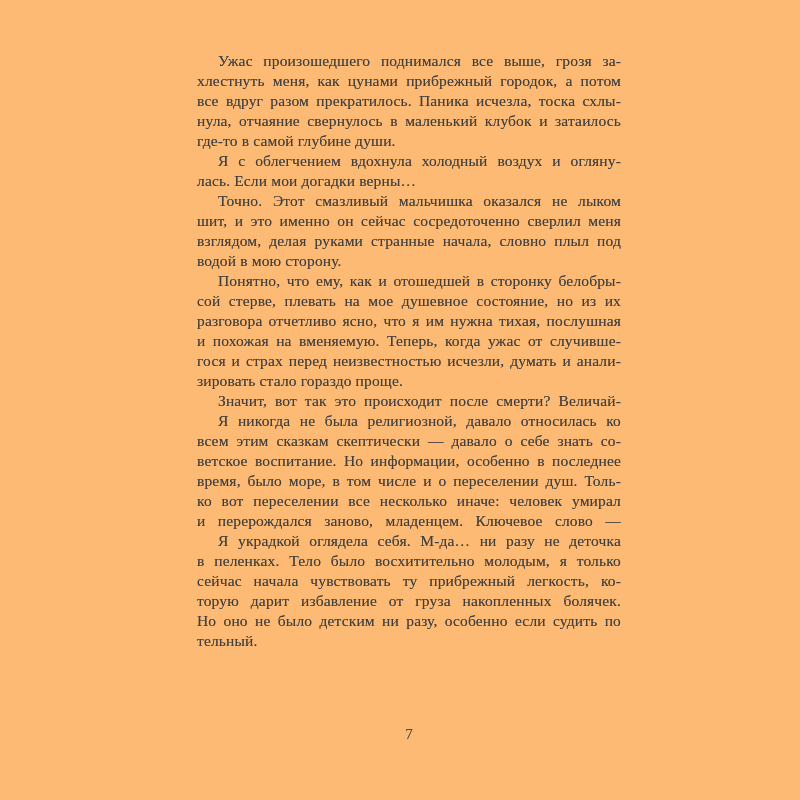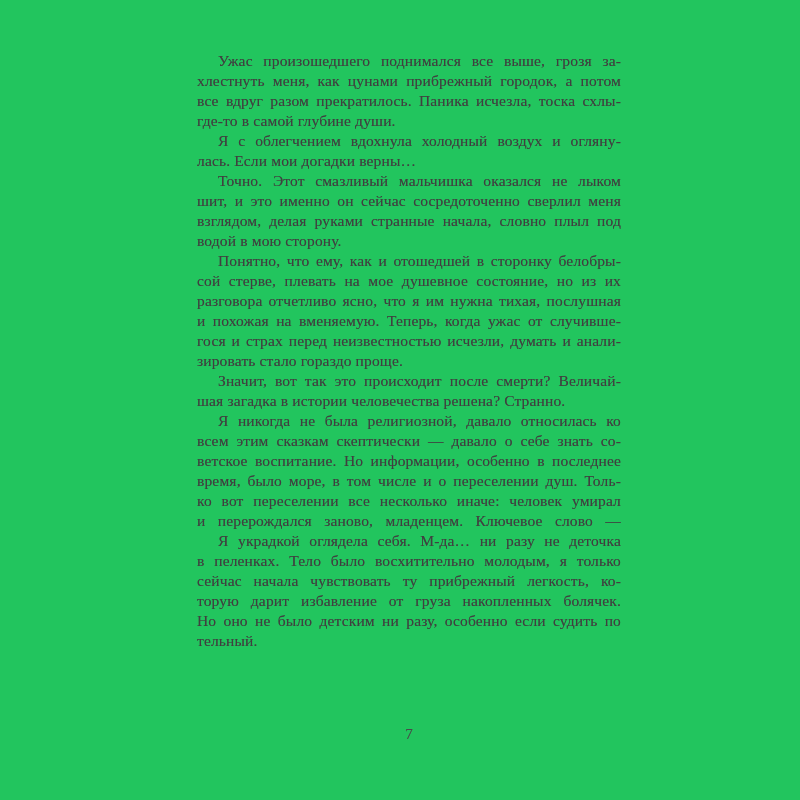--- a/index.html
+++ b/index.html
@@ -5,21 +5,21 @@
   html, body { margin: 0; padding: 0; }
   body {
     width: 800px; height: 800px;
     background: #fdfdfd;
     font-family: "Liberation Serif", "DejaVu Serif", serif;
   }
   .sheet {
     position: relative;
     width: 800px; height: 800px;
     overflow: hidden;
-    background: #22c55e;
+    background: #fdba74;
   }
   .text-col {
     position: absolute;
     left: 197px; top: 51px; width: 424px;
     color: #404040;
     font-size: 15.5px;
     line-height: 20px;
     letter-spacing: 0.15px;
     text-shadow: 0 0 0.5px rgba(64,64,64,0.55);
   }
@@ -42,20 +42,21 @@
 </style>
 </head>
 <body>
 
 <div class="sheet">
   <main class="text-col">
       <div class="para">
         <div class="line first">Ужас произошедшего поднимался все выше, грозя за-</div>
         <div class="line">хлестнуть меня, как цунами прибрежный городок, а потом</div>
         <div class="line">все вдруг разом прекратилось. Паника исчезла, тоска схлы-</div>
+        <div class="line">нула, отчаяние свернулось в маленький клубок и затаилось</div>
         <div class="line last">где-то в самой глубине души.</div>
       </div>
       <div class="para">
         <div class="line first">Я с облегчением вдохнула холодный воздух и огляну-</div>
         <div class="line last">лась. Если мои догадки верны…</div>
       </div>
       <div class="para">
         <div class="line first">Точно. Этот смазливый мальчишка оказался не лыком</div>
         <div class="line">шит, и это именно он сейчас сосредоточенно сверлил меня</div>
         <div class="line">взглядом, делая руками странные начала, словно плыл под</div>
@@ -64,21 +65,20 @@
       <div class="para">
         <div class="line first">Понятно, что ему, как и отошедшей в сторонку белобры-</div>
         <div class="line">сой стерве, плевать на мое душевное состояние, но из их</div>
         <div class="line">разговора отчетливо ясно, что я им нужна тихая, послушная</div>
         <div class="line">и похожая на вменяемую. Теперь, когда ужас от случивше-</div>
         <div class="line">гося и страх перед неизвестностью исчезли, думать и анали-</div>
         <div class="line last">зировать стало гораздо проще.</div>
       </div>
       <div class="para">
         <div class="line first">Значит, вот так это происходит после смерти? Величай-</div>
-        <div class="line last">шая загадка в истории человечества решена? Странно.</div>
       </div>
       <div class="para">
         <div class="line first">Я никогда не была религиозной, давало относилась ко</div>
         <div class="line">всем этим сказкам скептически — давало о себе знать со-</div>
         <div class="line">ветское воспитание. Но информации, особенно в последнее</div>
         <div class="line">время, было море, в том числе и о переселении душ. Толь-</div>
         <div class="line">ко вот переселении все несколько иначе: человек умирал</div>
         <div class="line">и перерождался заново, младенцем. Ключевое слово —</div>
       </div>
       <div class="para">

